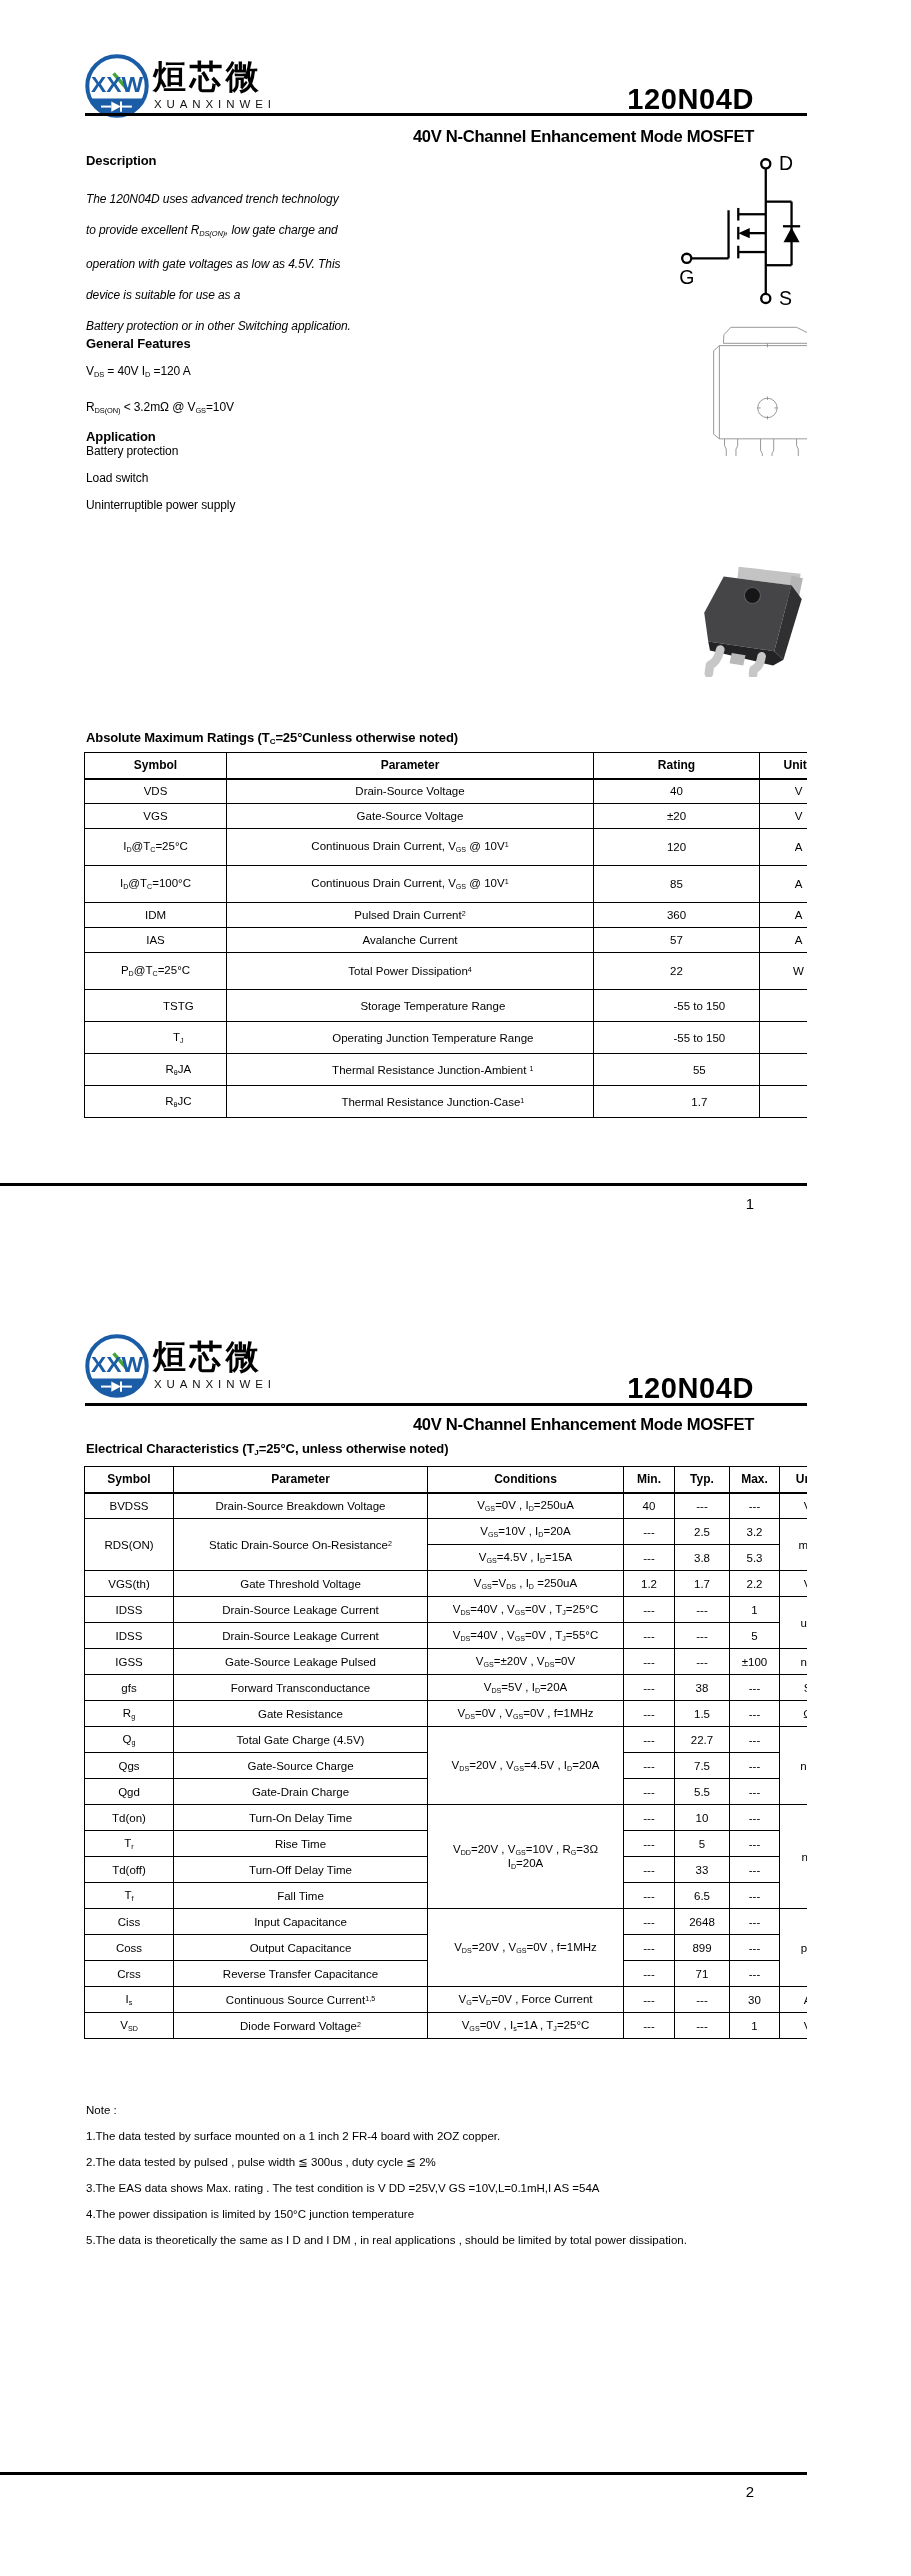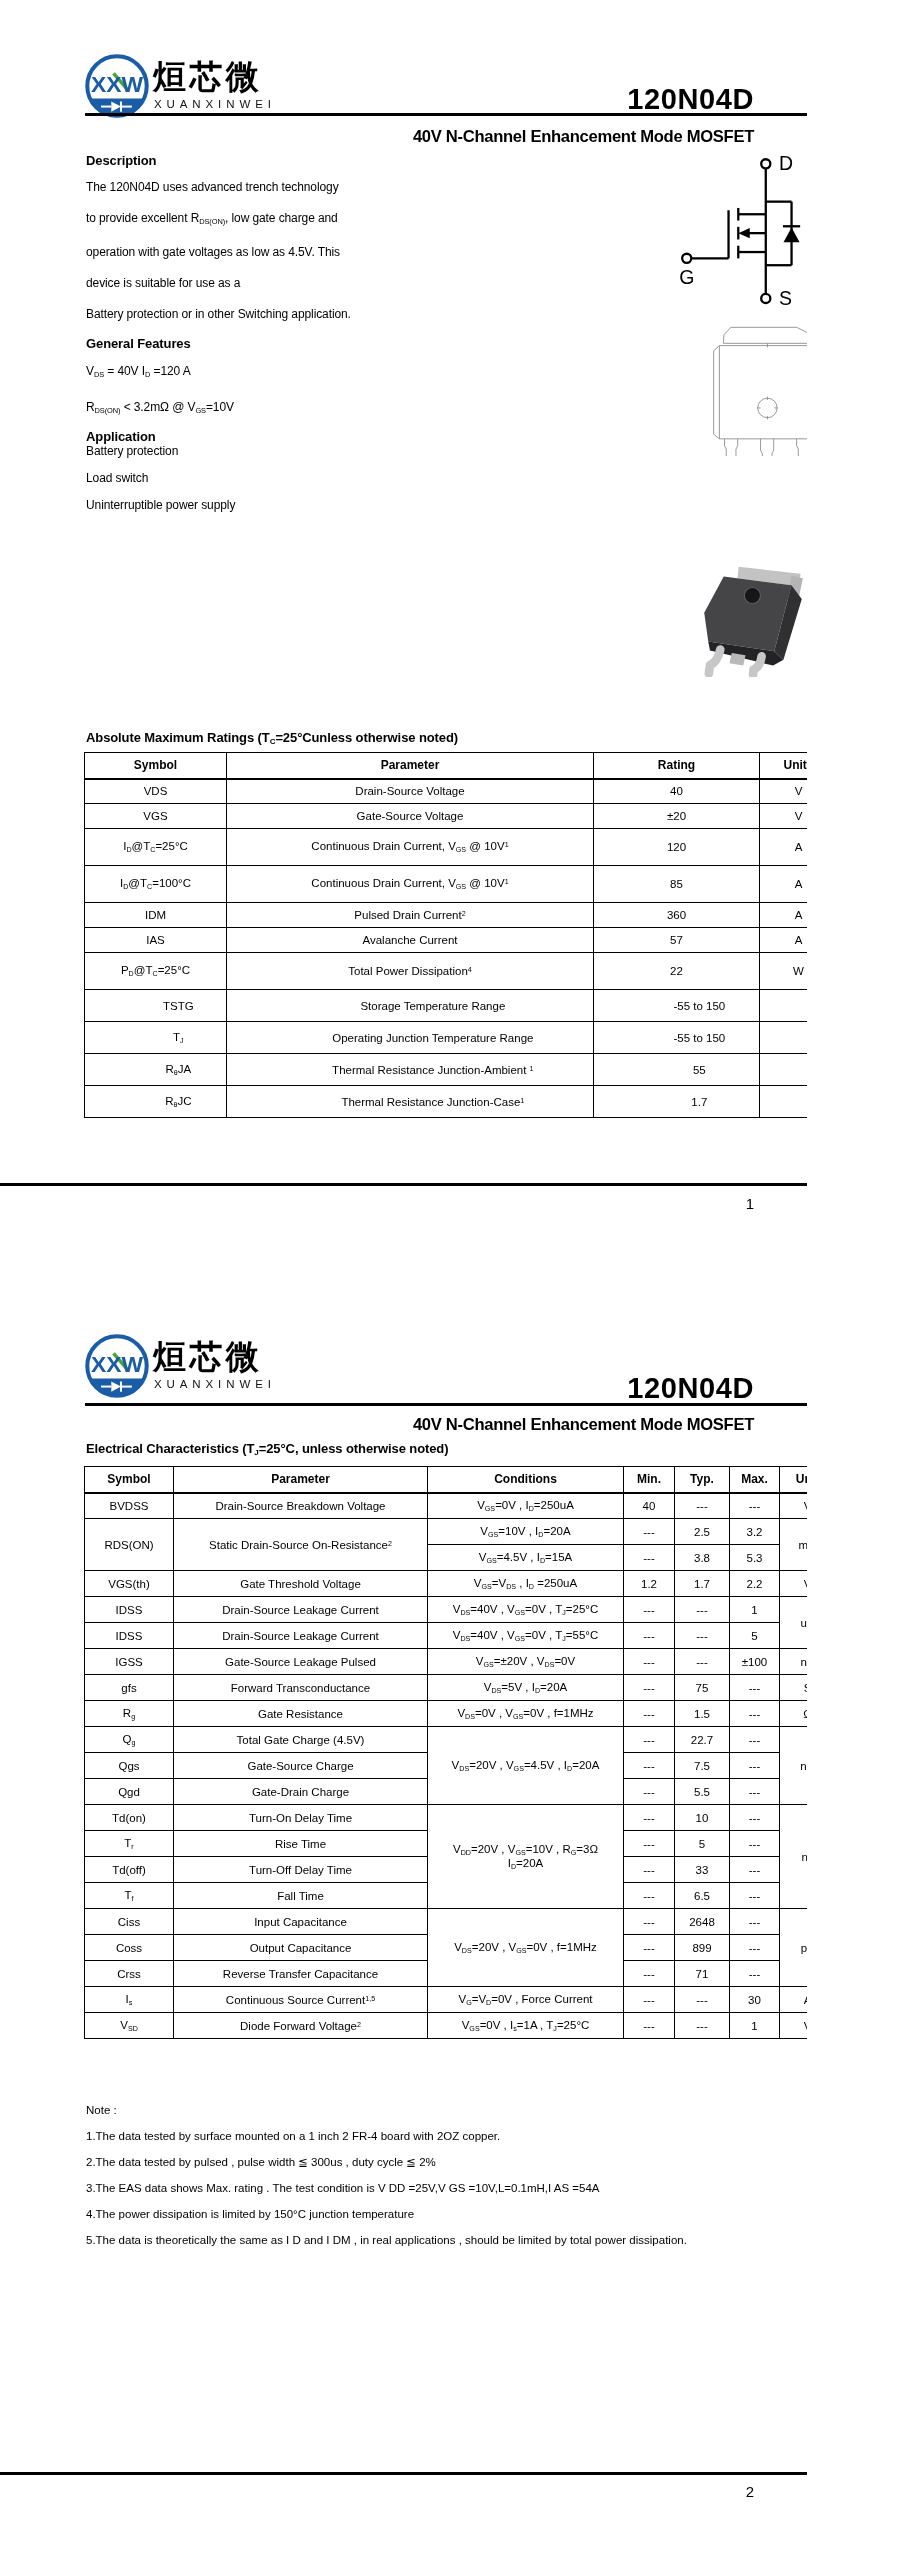--- a/index.html
+++ b/index.html
@@ -56,21 +56,21 @@
       <line x1="63" y1="92" x2="82" y2="92" stroke="#fff" stroke-width="3.5"></line>
     </svg>
     <div class="cn">烜芯微</div>
     <div class="en">XUANXINWEI</div>
   </div>
   <div class="abs part-no" style="right:53px;top:85px;">120N04D</div>
   <div class="abs hdr-rule" style="left:85px;top:113px;width:774px;"></div>
   <div class="abs subtitle" style="right:53px;top:129px;">40V N-Channel Enhancement Mode MOSFET</div>
 
   <div class="abs h2" style="left:86px;top:153px;">Description</div>
-  <div class="abs desc-block" style="left:86px;top:172px;">
+  <div class="abs desc-block" style="left:86px;top:184px;font-style:italic;">
     <div class="bodyline">The  120N04D   uses advanced trench technology</div>
     <div class="bodyline">to provide excellent R<sub>DS(ON)</sub>, low gate charge and</div>
     <div class="bodyline">operation with gate voltages as low as 4.5V. This</div>
     <div class="bodyline">device is suitable for use as a</div>
     <div class="bodyline">Battery protection or in other Switching application.</div>
   </div>
 
   <div class="abs h2" style="left:86px;top:336px;">General Features</div>
   <div class="abs gf-block" style="left:86px;top:355px;">
     <div class="bodyline">V<sub>DS</sub> = 40V  I<sub>D</sub> =120 A</div>
@@ -335,21 +335,21 @@
           <td>---</td>
           <td>---</td>
           <td>±100</td>
           <td>nA</td>
         </tr>
         <tr>
           <td>gfs</td>
           <td>Forward Transconductance</td>
           <td>V<sub>DS</sub>=5V , I<sub>D</sub>=20A</td>
           <td>---</td>
-          <td>75</td>
+          <td>38</td>
           <td>---</td>
           <td>S</td>
         </tr>
         <tr>
           <td>R<sub>g</sub></td>
           <td>Gate Resistance</td>
           <td>V<sub>DS</sub>=0V , V<sub>GS</sub>=0V , f=1MHz</td>
           <td>---</td>
           <td>1.5</td>
           <td>---</td>

